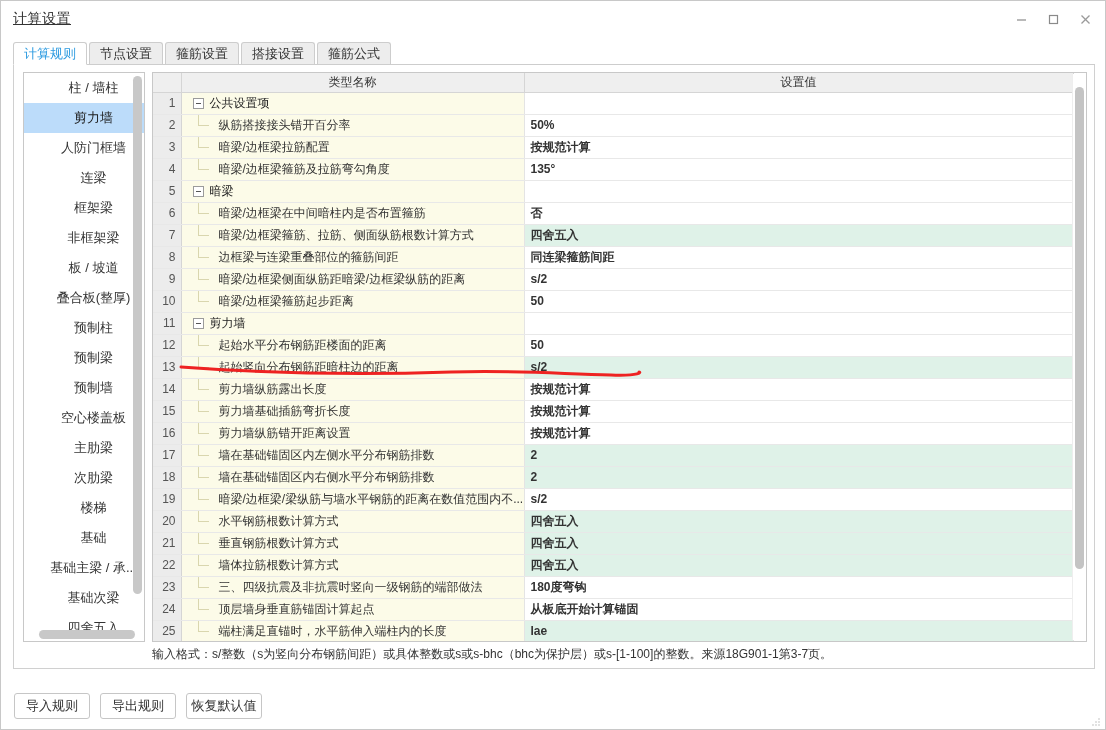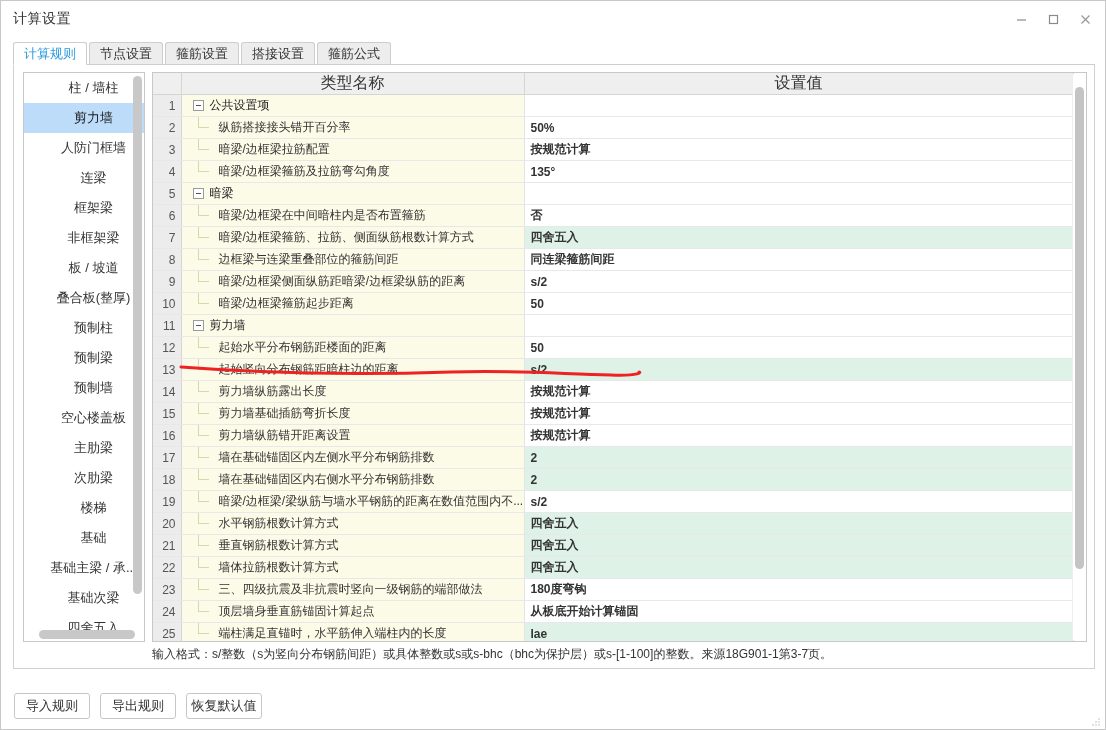--- a/index.html
+++ b/index.html
@@ -21,20 +21,21 @@
   
   .titlebar {
     position: absolute; left: 0; top: 0;
     width: 1104px; height: 38px;
     background: #ffffff;
   }
   .title-text {
     position: absolute; left: 12px; top: 9px;
     font-size: 14px; color: #333333;
     letter-spacing: .5px;
+    text-decoration: underline;
   }
   .win-controls {
     position: absolute; right: 4px; top: 4px;
     display: flex; align-items: center;
   }
   .win-btn {
     width: 32px; height: 28px;
     display: flex; align-items: center; justify-content: center;
     color: #808080;
   }
@@ -142,21 +143,21 @@
   .grid table {
     border-collapse: collapse;
     width: 920px;
     table-layout: fixed;
   }
   .grid th {
     height: 19px;
     background: #efefef;
     border-right: 1px solid #d5d5d5;
     border-bottom: 1px solid #d5d5d5;
-    font-size: 16px;
+    font-size: 12px;
     font-weight: normal;
     color: #333333;
     text-align: center;
     padding: 0;
   }
   .grid td {
     height: 21px;
     border-right: 1px solid #e4e4e4;
     border-bottom: 1px solid #e8e8e8;
     font-size: 12px;

